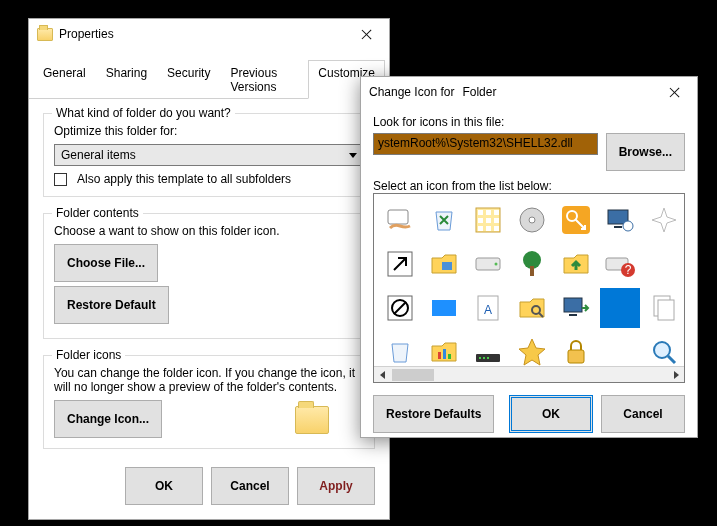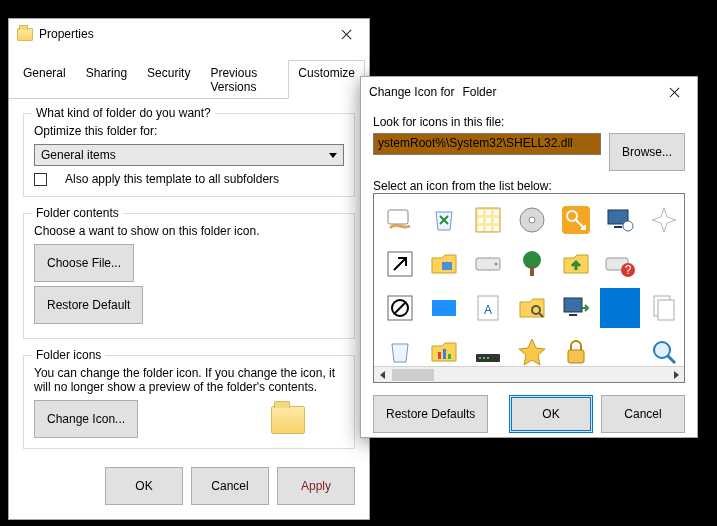--- a/index.html
+++ b/index.html
@@ -11,33 +11,33 @@
   .win { position: absolute; background: #fff; border: 1px solid #a5a5a5; box-shadow: 0 4px 18px rgba(0,0,0,.45); }
   .titlebar { display:flex; align-items:center; height:30px; padding-left:8px; }
   .titlebar .ttl { margin-left:6px; }
   .titlebar .spacer { flex:1; }
   .tb-btn { width:44px; height:30px; display:flex; align-items:center; justify-content:center; }
   .x-shape { width:10px; height:10px; position:relative; }
   .x-shape::before, .x-shape::after { content:""; position:absolute; left:4px; top:-1px; width:1.3px; height:13px; background:#111; }
   .x-shape::before{ transform:rotate(45deg);} .x-shape::after{ transform:rotate(-45deg);}
 
   
-  .props { left:8px; top:18px; width:362px; height:502px; }
+  .props { left:28px; top:18px; width:362px; height:502px; }
   .tabs { display:flex; border-bottom:1px solid #d0d0d0; padding:0 4px; margin-top:10px;}
   .tab { padding:5px 9px; border:1px solid transparent; border-bottom:none; position:relative; top:1px; cursor:default;}
   .tab.active { border-color:#d0d0d0; background:#fff; border-bottom:1px solid #fff; }
   .panel { padding:8px 14px 0 14px; }
   .group { border:1px solid #dcdcdc; margin:6px 0 16px 0; padding:8px 10px 10px 10px; position:relative;}
   .group .legend { position:absolute; top:-8px; left:8px; background:#fff; padding:0 4px;}
   .hint { margin:2px 0 6px 0;}
   .sel { width:100%; height:22px; border:1px solid #7a7a7a; background:#e8e8e8; display:flex; align-items:center; padding:0 6px; justify-content:space-between;}
   .chev { width:0; height:0; border-left:4px solid transparent; border-right:4px solid transparent; border-top:5px solid #000;}
-  .chk { display:flex; align-items:flex-end; gap:18px; margin-top:6px;}
+  .chk { display:flex; align-items:flex-end; gap:10px; margin-top:6px;}
   .chk .box { width:13px; height:13px; border:1px solid #333; background:#fff;}
-  .btn { height:38px; border:1px solid #adadad; background:#e1e1e1; padding:16px 12px; display:inline-flex; align-items:center; justify-content:center; cursor:default;}
+  .btn { height:38px; border:1px solid #adadad; background:#e1e1e1; padding:16px 12px; display:inline-flex; align-items:center; justify-content:center; cursor:default;font-weight:bold;}
   .btn.disabled{ color:#7f1d1d; }
   .btn.primary{ border:1px solid #0078d7; outline:1px solid #0078d7; outline-offset:-3px;}
   .row-btn { margin:4px 0;}
   .folder-ico { width:34px; height:28px; background:linear-gradient(#ffe9a8,#f8d26b); border:1px solid #d7b955; border-radius:2px; position:relative; display:inline-block; vertical-align:middle; margin-left:130px;}
   .folder-ico::before{content:""; position:absolute; top:-6px; left:2px; width:14px; height:6px; background:#f5d87a; border:1px solid #d7b955; border-bottom:none; border-radius:2px 2px 0 0;}
   .footer-btns { position:absolute; bottom:14px; right:14px; display:flex; gap:8px;}
   .footer-btns .btn{ min-width:78px; }
 
   
   .dlg { left:360px; top:76px; width:338px; height:362px;}

